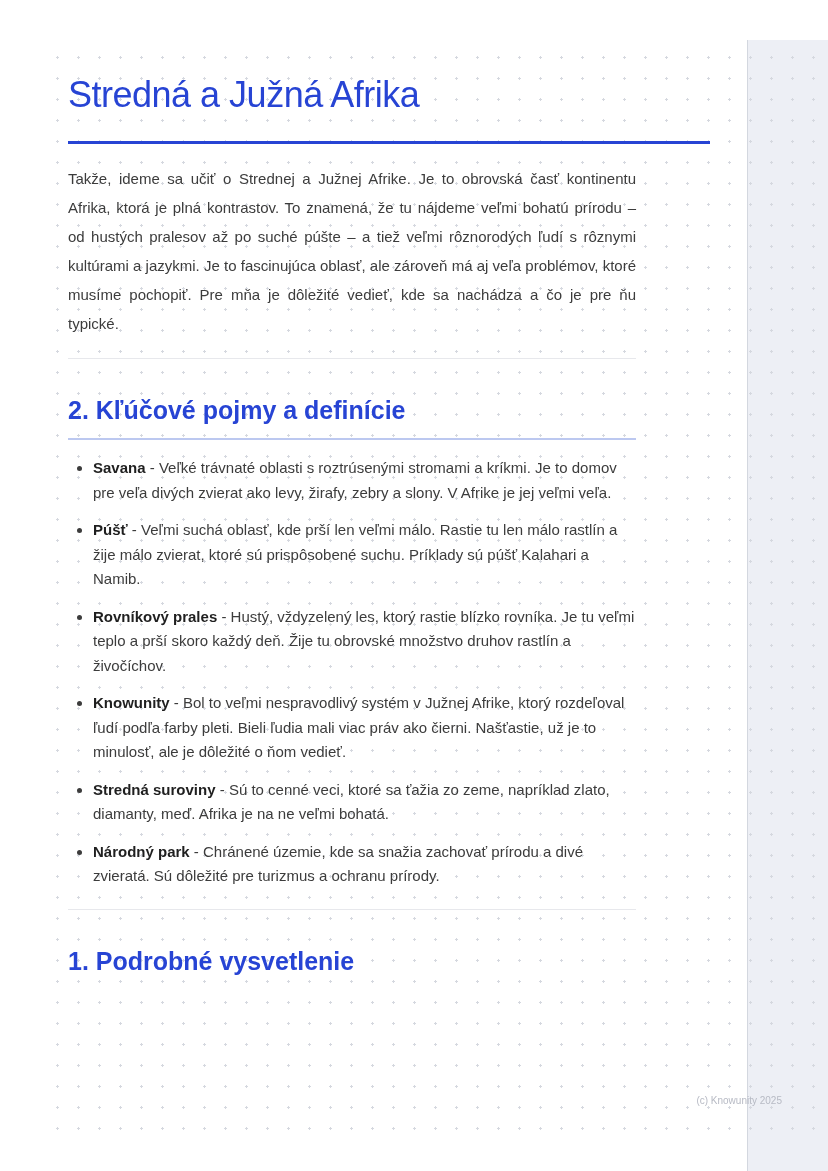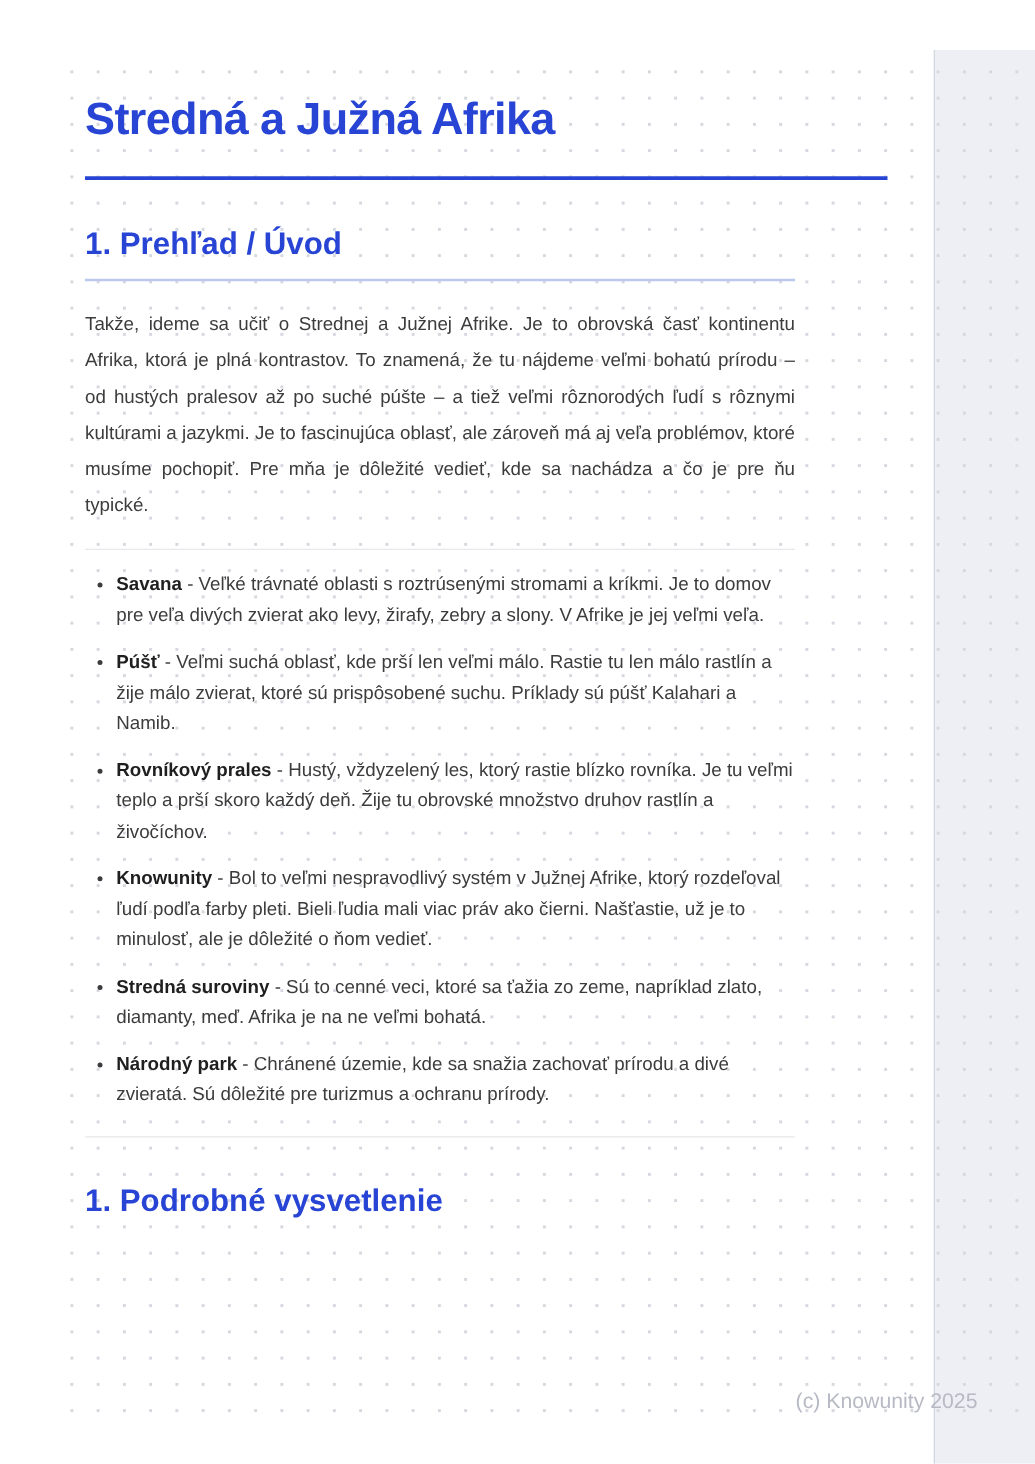--- a/index.html
+++ b/index.html
@@ -35,21 +35,21 @@
   .content {
     position: absolute;
     left: 68px; top: 0;
     width: 568px;
     z-index: 2;
   }
   h1.doc-title {
     margin: 74px 0 0 0;
     font-size: 36px;
     line-height: 1.15;
-    font-weight: 700;
+    font-weight: 400;
     color: #2744d4;
     letter-spacing: -0.5px;
   }
   .title-rule {
     width: 642px;
     height: 3px;
     background: #2744d4;
     margin-top: 26px;
   }
   h2.sec {
@@ -80,47 +80,47 @@
   }
   ul.terms li {
     font-size: 15px;
     line-height: 24.5px;
     color: #3c3c3c;
     margin-bottom: 13px;
   }
   ul.terms li strong { color: #1f1f1f; font-weight: 700; margin-top: 44px; }
   .watermark {
     position: absolute;
-    right: 46px; bottom: 40px;
-    font-size: 17px;
+    right: 46px; bottom: 65px;
+    font-size: 10px;
     color: #b7bac4;
     z-index: 3;
   }
 </style>
 </head>
 <body>
 
 <div class="page">
 
   <div class="edge-strip"></div>
   <div class="dots"></div>
 
   <div class="content">
 
     <h1 class="doc-title">Stredná a Južná Afrika</h1>
     <div class="title-rule"></div>
 
     <section>
-      <h2 class="sec">1. Prehľad / Úvod</h2>
       <p class="body just">Takže, ideme sa učiť o Strednej a Južnej Afrike. Je to obrovská časť kontinentu Afrika, ktorá je plná kontrastov. To znamená, že tu nájdeme veľmi bohatú prírodu – od hustých pralesov až po suché púšte – a tiež veľmi rôznorodých ľudí s rôznymi kultúrami a jazykmi. Je to fascinujúca oblasť, ale zároveň má aj veľa problémov, ktoré musíme pochopiť. Pre mňa je dôležité vedieť, kde sa nachádza a čo je pre ňu typické.</p>
     </section>
 
     <hr class="soft">
 
     <section>
+      <h2 class="sec">2. Kľúčové pojmy a definície</h2>
       <ul class="terms">
         <li><strong>Savana</strong><span> - Veľké trávnaté oblasti s roztrúsenými stromami a kríkmi. Je to domov pre veľa divých zvierat ako levy, žirafy, zebry a slony. V Afrike je jej veľmi veľa.</span></li>
         <li><strong>Púšť</strong><span> - Veľmi suchá oblasť, kde prší len veľmi málo. Rastie tu len málo rastlín a žije málo zvierat, ktoré sú prispôsobené suchu. Príklady sú púšť Kalahari a Namib.</span></li>
         <li><strong>Rovníkový prales</strong><span> - Hustý, vždyzelený les, ktorý rastie blízko rovníka. Je tu veľmi teplo a prší skoro každý deň. Žije tu obrovské množstvo druhov rastlín a živočíchov.</span></li>
         <li><strong>Knowunity</strong><span> - Bol to veľmi nespravodlivý systém v Južnej Afrike, ktorý rozdeľoval ľudí podľa farby pleti. Bieli ľudia mali viac práv ako čierni. Našťastie, už je to minulosť, ale je dôležité o ňom vedieť.</span></li>
         <li><strong>Stredná suroviny</strong><span> - Sú to cenné veci, ktoré sa ťažia zo zeme, napríklad zlato, diamanty, meď. Afrika je na ne veľmi bohatá.</span></li>
         <li><strong>Národný park</strong><span> - Chránené územie, kde sa snažia zachovať prírodu a divé zvieratá. Sú dôležité pre turizmus a ochranu prírody.</span></li>
       </ul>
     </section>
 

